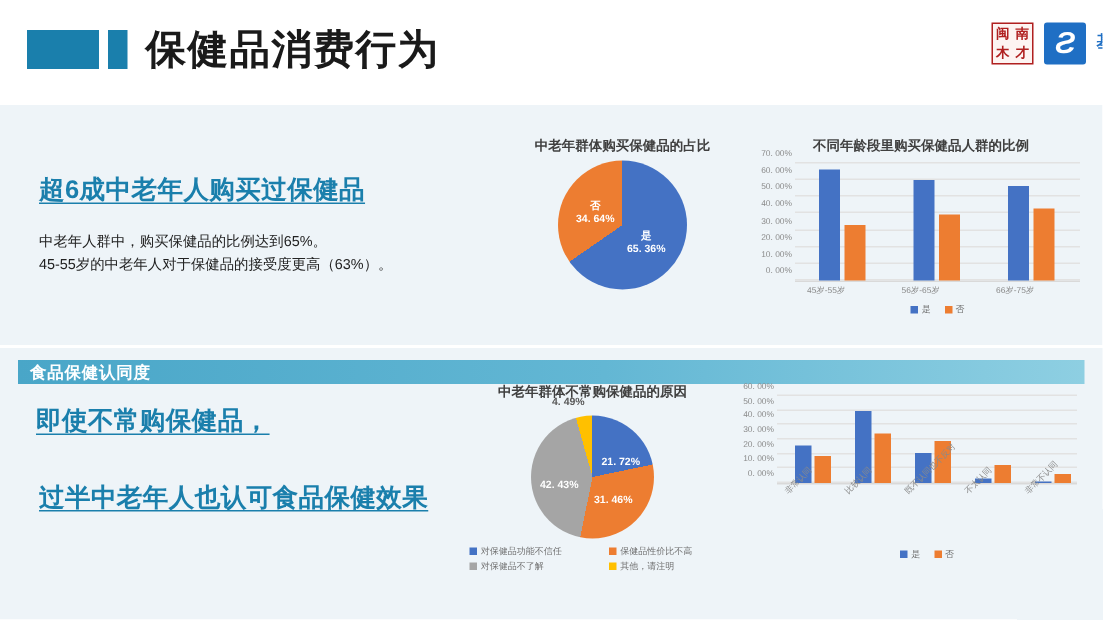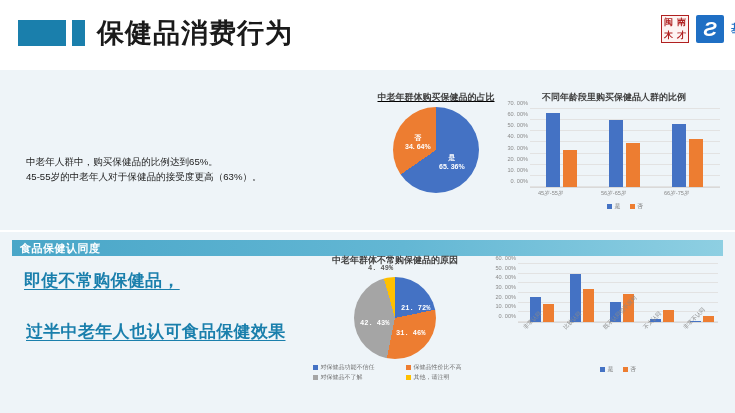--- a/index.html
+++ b/index.html
@@ -79,24 +79,25 @@
         <span class="swoosh">Ƨ</span>
       </div>
       <div class="gh-text">
         <span class="gh-cn">基因港</span>
       </div>
     </div>
   </div>
 
   <div class="panel panel-top">
 
+    <div class="lead" style="left:26px;top:46px;width:300px;">超6成中老年人购买过保健品</div>
     <div class="body-text" style="left:26px;top:84px;width:300px;white-space:pre-line;">中老年人群中，购买保健品的比例达到65%。
 45-55岁的中老年人对于保健品的接受度更高（63%）。</div>
 
-    <div class="chart" style="left:366px;top:22px;width:140px;text-decoration:underline;">
+    <div class="chart" style="left:345px;top:22px;width:140px;">
       <div class="chart-title">中老年群体购买保健品的占比</div>
       <div style="display:flex;justify-content:center;margin-top:4px;">
         <div class="pie" style="width:86px;height:86px;
              background:conic-gradient(from 0deg,#4472c4 0deg 235.3deg,#ed7d31 235.3deg 360deg);">
           <div class="pie-lbl" style="left:46px;top:46px;">
             <span>是</span><br>
             <span>65. 36%</span>
           </div>
           <div class="pie-lbl" style="left:12px;top:26px;">
             <span>否</span><br>
@@ -158,21 +159,21 @@
   </div>
 
   <div class="panel panel-bottom">
     <div class="sec-bar">
       <span class="sec-bar-label">食品保健认同度</span>
     </div>
 
     <div class="lead" style="left:24px;top:38px;width:290px;">即使不常购保健品，</div>
     <div class="lead" style="left:26px;top:58px;width:300px;margin-top:31px;">过半中老年人也认可食品保健效果</div>
 
-    <div class="chart" style="left:305px;top:24px;width:180px;font-family:Liberation Mono, monospace;">
+    <div class="chart" style="left:305px;top:24px;width:180px;">
       <div class="chart-title">中老年群体不常购保健品的原因</div>
 
       <div style="display:flex;justify-content:center;margin-top:10px;">
         <div class="pie" style="width:82px;height:82px;
              background:conic-gradient(from 0deg,
                #4472c4 0deg 78.2deg,
                #ed7d31 78.2deg 191.5deg,
                #a5a5a5 191.5deg 344.3deg,
                #ffc000 344.3deg 360deg);">
           <div class="pie-lbl" style="left:47px;top:27px;">21. 72%</div>

